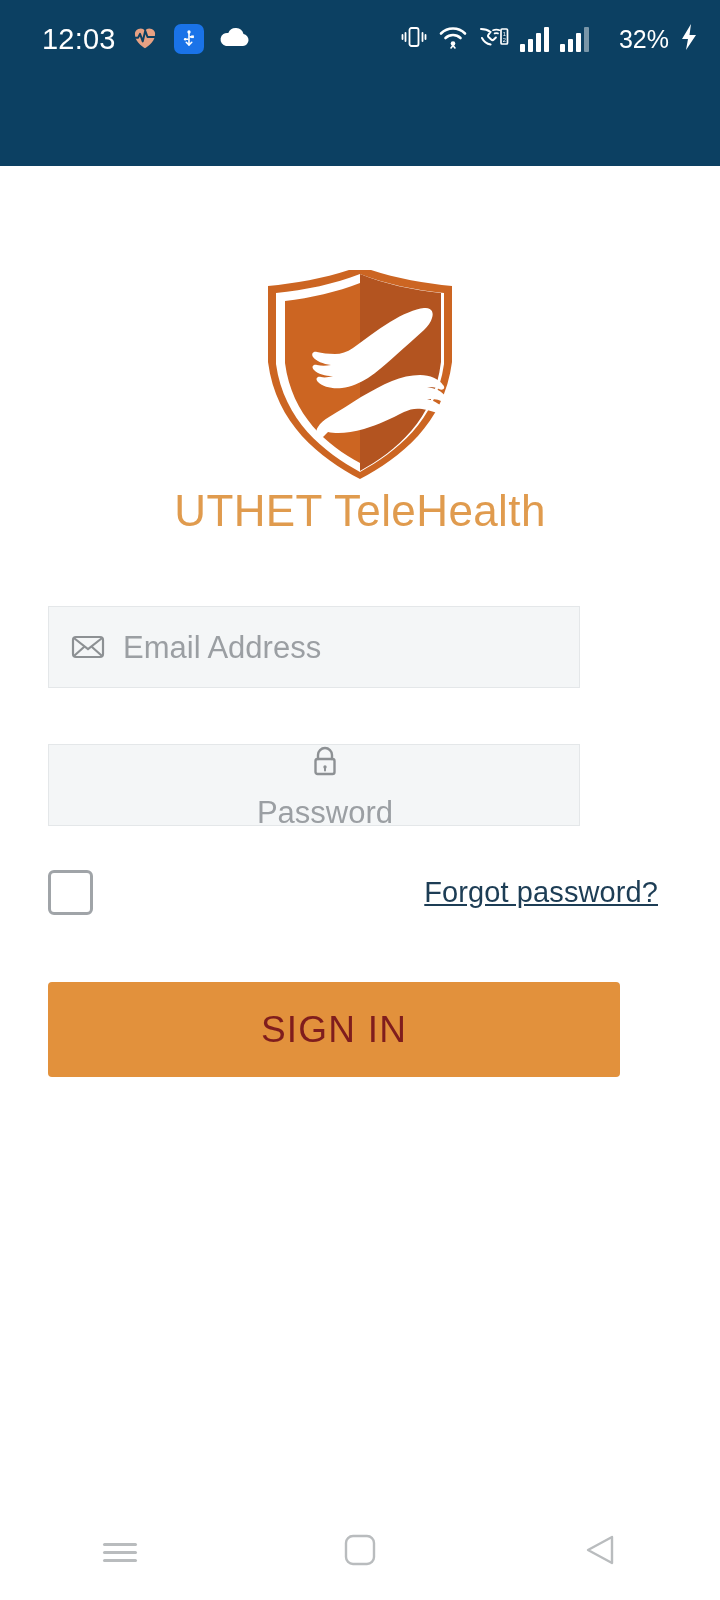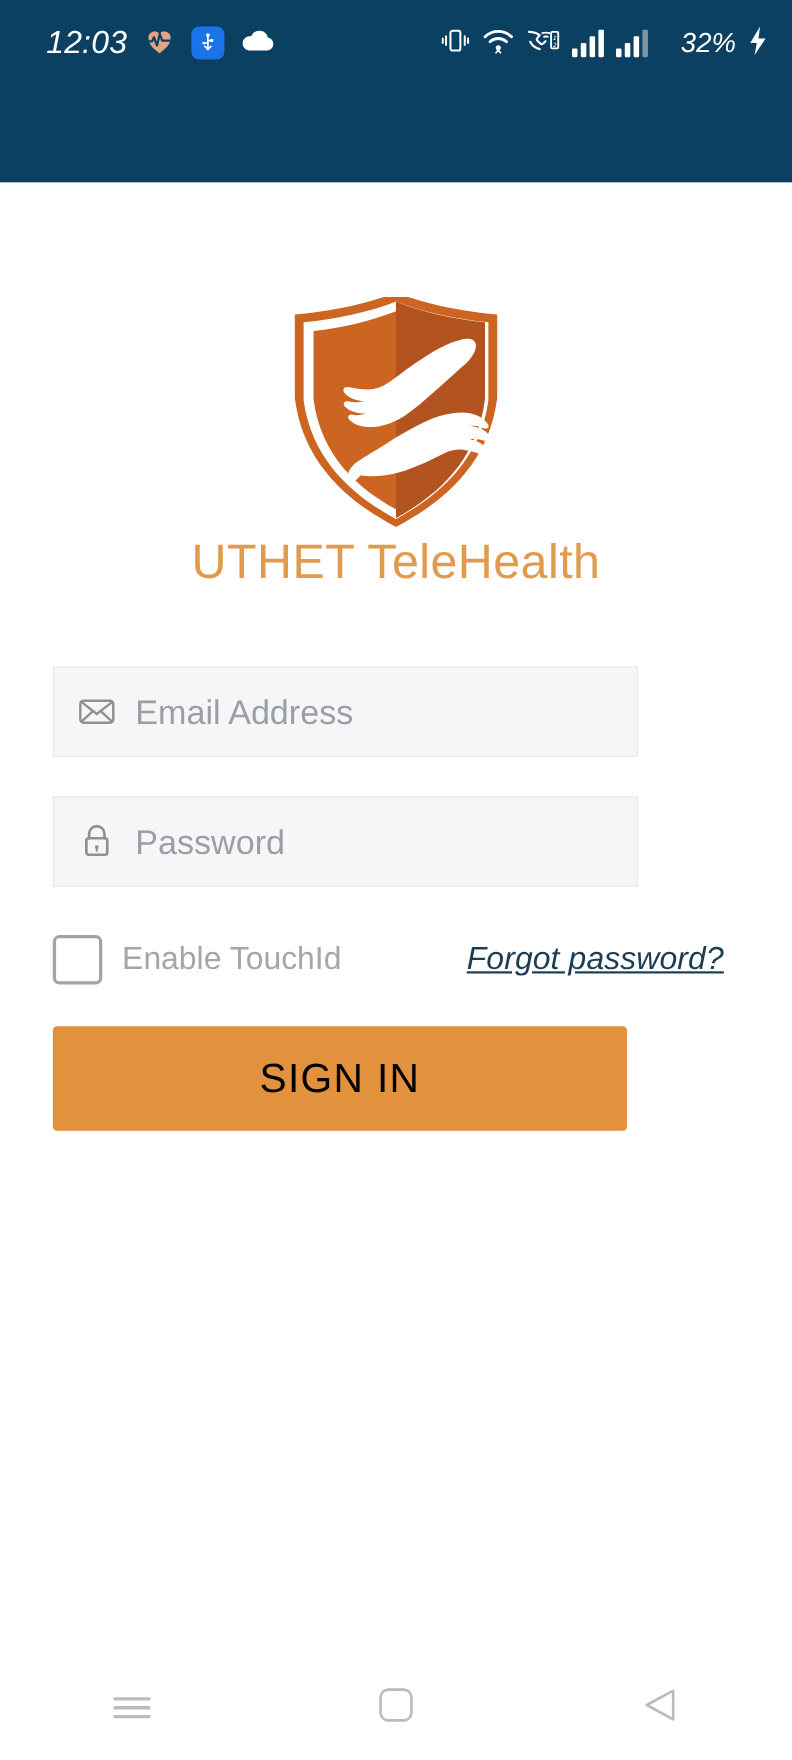--- a/index.html
+++ b/index.html
@@ -26,21 +26,20 @@
   }
 
   .status-row {
     position: absolute;
     top: 18px; left: 0;
     width: 720px;
     height: 42px;
     display: flex;
     align-items: center;
     padding: 0 22px 0 42px;
-    font-style: italic;
   }
 
   .status-left {
     display: flex;
     align-items: center;
     gap: 14px;
   }
 
   .status-time {
     color: #ffffff;
@@ -130,21 +129,21 @@
   .field {
     width: 532px;
     height: 82px;
     background: #f4f6f7;
     border: 1px solid #e4e7e9;
     display: flex;
     align-items: center;
     padding-left: 22px;
     gap: 18px;
   }
-  .field + .field { margin-top: 36px; }
+  .field + .field { margin-top: 56px; flex-direction: column; }
 
   .field-icon {
     width: 34px; height: 34px;
     display: flex;
     align-items: center;
     justify-content: center;
     flex: 0 0 auto;
   }
 
   .field-placeholder {
@@ -180,31 +179,30 @@
     color: #a3a7ab;
     line-height: 1;
   }
 
   .forgot {
     margin-left: auto;
     font-size: 29px;
     color: #1d3d55;
     line-height: 1;
     letter-spacing: 0.1px;
-    font-style: italic;
   }
 
   .signin-btn {
-    margin-top: 33px;
-    width: 522px;
+    margin-top: 62px;
+    width: 572px;
     height: 95px;
     background: #e2913c;
     border: none;
     border-radius: 4px;
-    color: #000000;
+    color: #7f1d1d;
     font-size: 37px;
     font-family: "Liberation Sans", sans-serif;
     letter-spacing: 1.2px;
     cursor: pointer;
     display: flex;
     align-items: center;
     justify-content: center;
   }
 
   
@@ -372,21 +370,20 @@
           <circle cx="14" cy="21" r="1.7" fill="#8d9194"></circle>
           <path d="M14 21.5v3" stroke="#8d9194" stroke-width="2" stroke-linecap="round"></path>
         </svg>
       </span>
       <span class="field-placeholder">Password</span>
     </div>
 
     <div class="options-row">
       <div class="check-wrap">
         <span class="checkbox"></span>
-        <span class="check-label">Enable TouchId</span>
       </div>
       <a class="forgot" href="#">Forgot password?</a>
     </div>
 
     <button class="signin-btn">SIGN IN</button>
   </div>
 </div>
 
 <div class="nav-bar">
   <div class="nav-btn">

